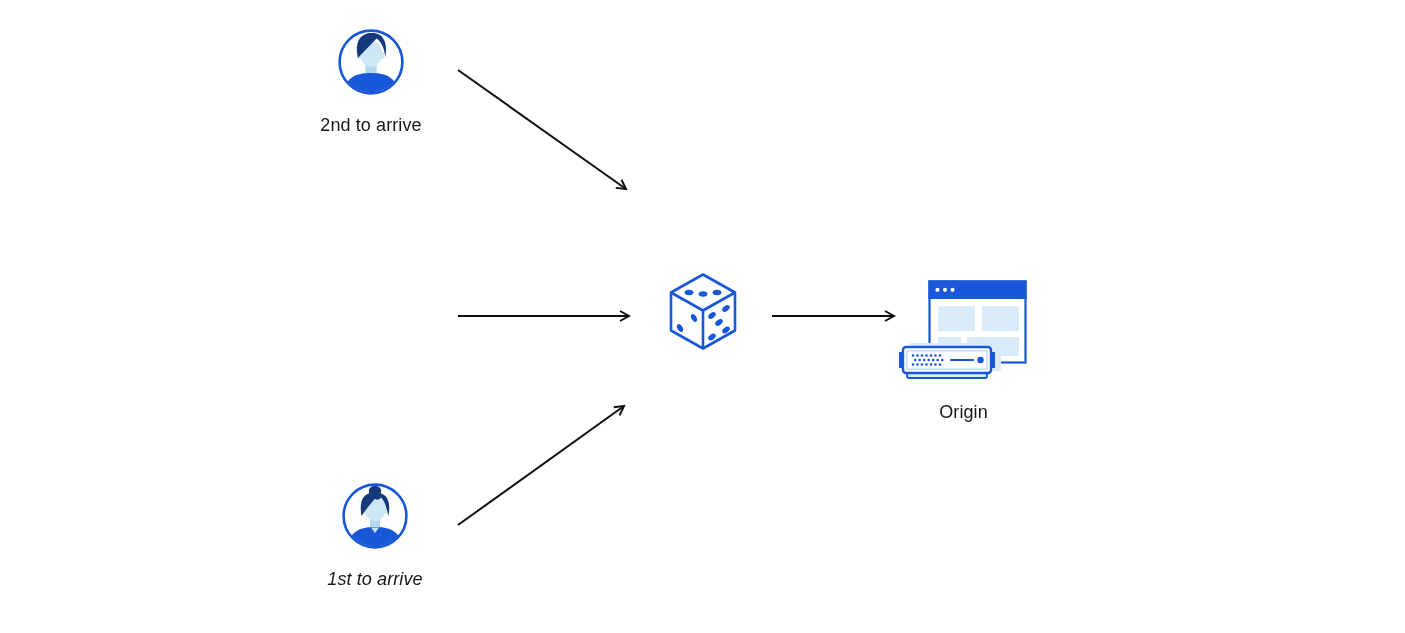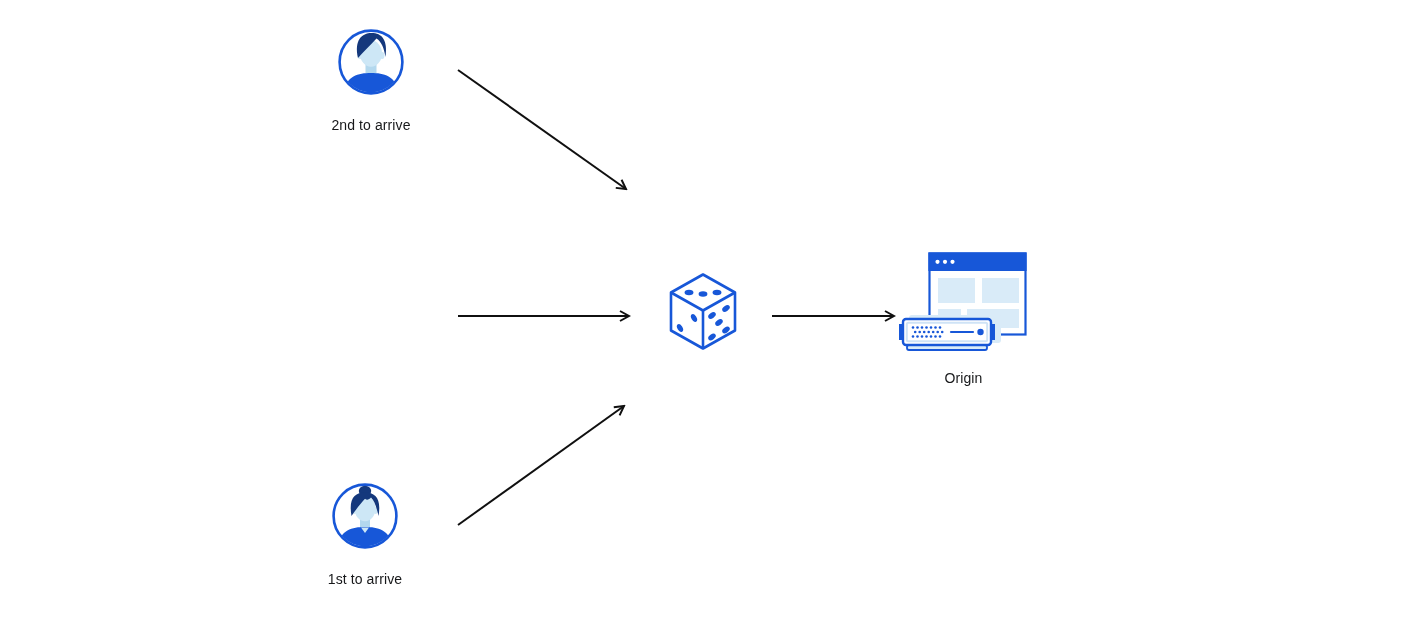--- a/index.html
+++ b/index.html
@@ -8,21 +8,21 @@
     width: 1405px;
     height: 633px;
     background: #ffffff;
     overflow: hidden;
     font-family: "Liberation Sans", sans-serif;
     color: #17181a;
   }
   .node { position: absolute; display: flex; flex-direction: column; align-items: center; }
   .node .icon { display: block; line-height: 0; }
   .node-label {
-    font-size: 14px;
+    font-size: 18px;
     line-height: 22px;
     color: #17181a;
     text-align: center;
     white-space: nowrap;
     letter-spacing: 0.1px;
   }
   .user-node { width: 170px; }
   .user-node .node-label { margin-top: 18px; }
   .origin-node { width: 135px; }
   .origin-node .node-label { margin-top: 11px; }
@@ -61,21 +61,21 @@
           <ellipse cx="34" cy="25.5" rx="11" ry="13.2" fill="#cde7f6"></ellipse>
           <path d="M21,30 C17,12 25,5 34.5,5 C45,5 51,12 48.5,29 C47,20 44.5,13.8 39.5,10.5 C33,17.5 26,24.5 21,30 Z" fill="#14387c"></path>
           <path d="M5,69 C8,48 20,45 34,45 C48,45 60,48 63,69 Z" fill="#1757d8"></path>
         </g>
       </svg>
     </span>
     <div class="node-label">2nd to arrive</div>
   </div>
 
 
-  <div class="node user-node" style="left:280px; top:482px;">
+  <div class="node user-node" style="left:290px; top:482px;font-style:italic;">
     <span class="icon">
       <svg width="68" height="68" viewBox="0 0 68 68">
         <defs>
             <clipPath id="clip-a3">
               <circle cx="34" cy="34" r="30.4"></circle>
             </clipPath>
           </defs>
         <circle cx="34" cy="34" r="31.4" fill="#ffffff" stroke="#1757d8" stroke-width="2.6"></circle>
         <g clip-path="url(#clip-a3)">
           <ellipse cx="34" cy="9" rx="6.2" ry="5.2" fill="#14387c"></ellipse>
@@ -112,21 +112,21 @@
           <ellipse cx="44" cy="43.5" rx="4.2" ry="2.6" transform="rotate(-35 44 43.5)"></ellipse>
           <ellipse cx="58" cy="36.5" rx="4.2" ry="2.6" transform="rotate(-35 58 36.5)"></ellipse>
           <ellipse cx="51" cy="50.5" rx="4.2" ry="2.6" transform="rotate(-35 51 50.5)"></ellipse>
           <ellipse cx="44" cy="65" rx="4.2" ry="2.6" transform="rotate(-35 44 65)"></ellipse>
           <ellipse cx="58" cy="58" rx="4.2" ry="2.6" transform="rotate(-35 58 58)"></ellipse>
         </g>
       </svg>
     </span>
   </div>
 
-  <div class="node origin-node" style="left:896px; top:248px;">
+  <div class="node origin-node" style="left:896px; top:276px;gap:6px;">
     <span class="icon">
       <svg width="135" height="108" viewBox="0 0 135 108">
 
         <g>
           <rect x="33.5" y="5.5" width="96" height="81" fill="#ffffff" stroke="#1757d8" stroke-width="2.2"></rect>
           <rect x="32.4" y="4.4" width="98.2" height="18.6" fill="#1757d8"></rect>
           <circle cx="41.5" cy="13.8" r="2.1" fill="#ffffff"></circle>
           <circle cx="49" cy="13.8" r="2.1" fill="#ffffff"></circle>
           <circle cx="56.5" cy="13.8" r="2.1" fill="#ffffff"></circle>
           <rect x="42" y="30" width="37" height="25" fill="#d9ebf8"></rect>

